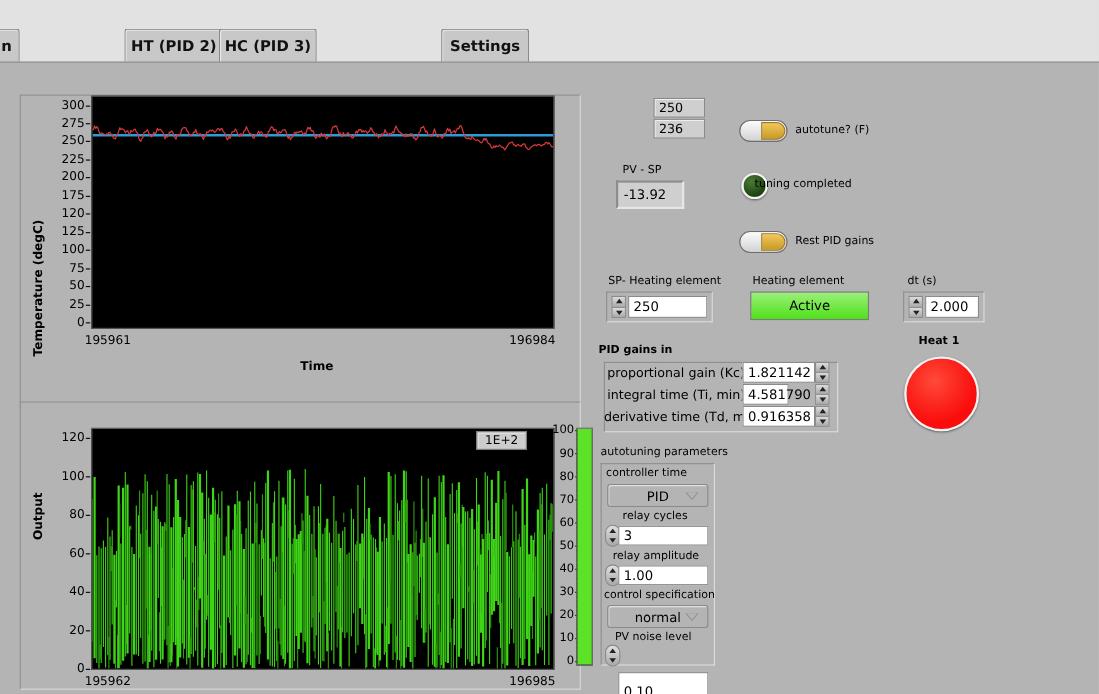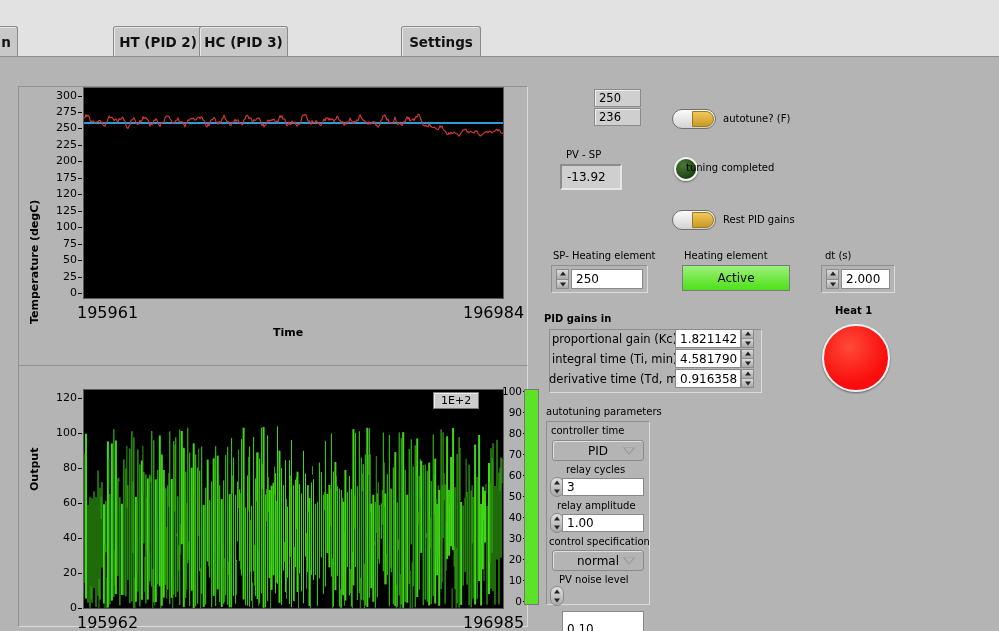--- a/index.html
+++ b/index.html
@@ -91,21 +91,21 @@
   }
   .tick::after {
     content: "";
     position: absolute;
     right: -5px; top: 50%;
     width: 4px; height: 1px;
     background: #000;
   }
   .xtick {
     position: absolute;
-    font-size: 16px; color: #000;
+    font-size: 11px; color: #000;
     white-space: nowrap;
   }
 
   
   .scale-badge {
     position: absolute;
     background: #cccccc;
     border: 1px solid #777;
     font-size: 11px; color: #000;
     padding: 1px 7px;
@@ -838,21 +838,21 @@
     <div class="spinner" style="left:741px; top:272px; height:19px;">
       <div class="half">
           <i class="arrow-up"></i>
         </div>
       <div class="half">
           <i class="arrow-dn"></i>
         </div>
     </div>
 
     <div class="gain-label" style="position:absolute; left:552px; top:295px; width:119px; text-align:right;">integral time (Ti, min)</div>
-    <div class="num-input" style="left:675px; top:292px; width:66px; height:19px;">4.581790</div>
+    <div class="num-input" style="left:675px; top:292px; width:42px; height:19px;">4.581790</div>
     <div class="spinner" style="left:741px; top:292px; height:19px;">
       <div class="half">
           <i class="arrow-up"></i>
         </div>
       <div class="half">
           <i class="arrow-dn"></i>
         </div>
     </div>
 
     <div class="gain-label" style="position:absolute; left:549px; top:315px; width:122px; text-align:right;">derivative time (Td, min)</div>

